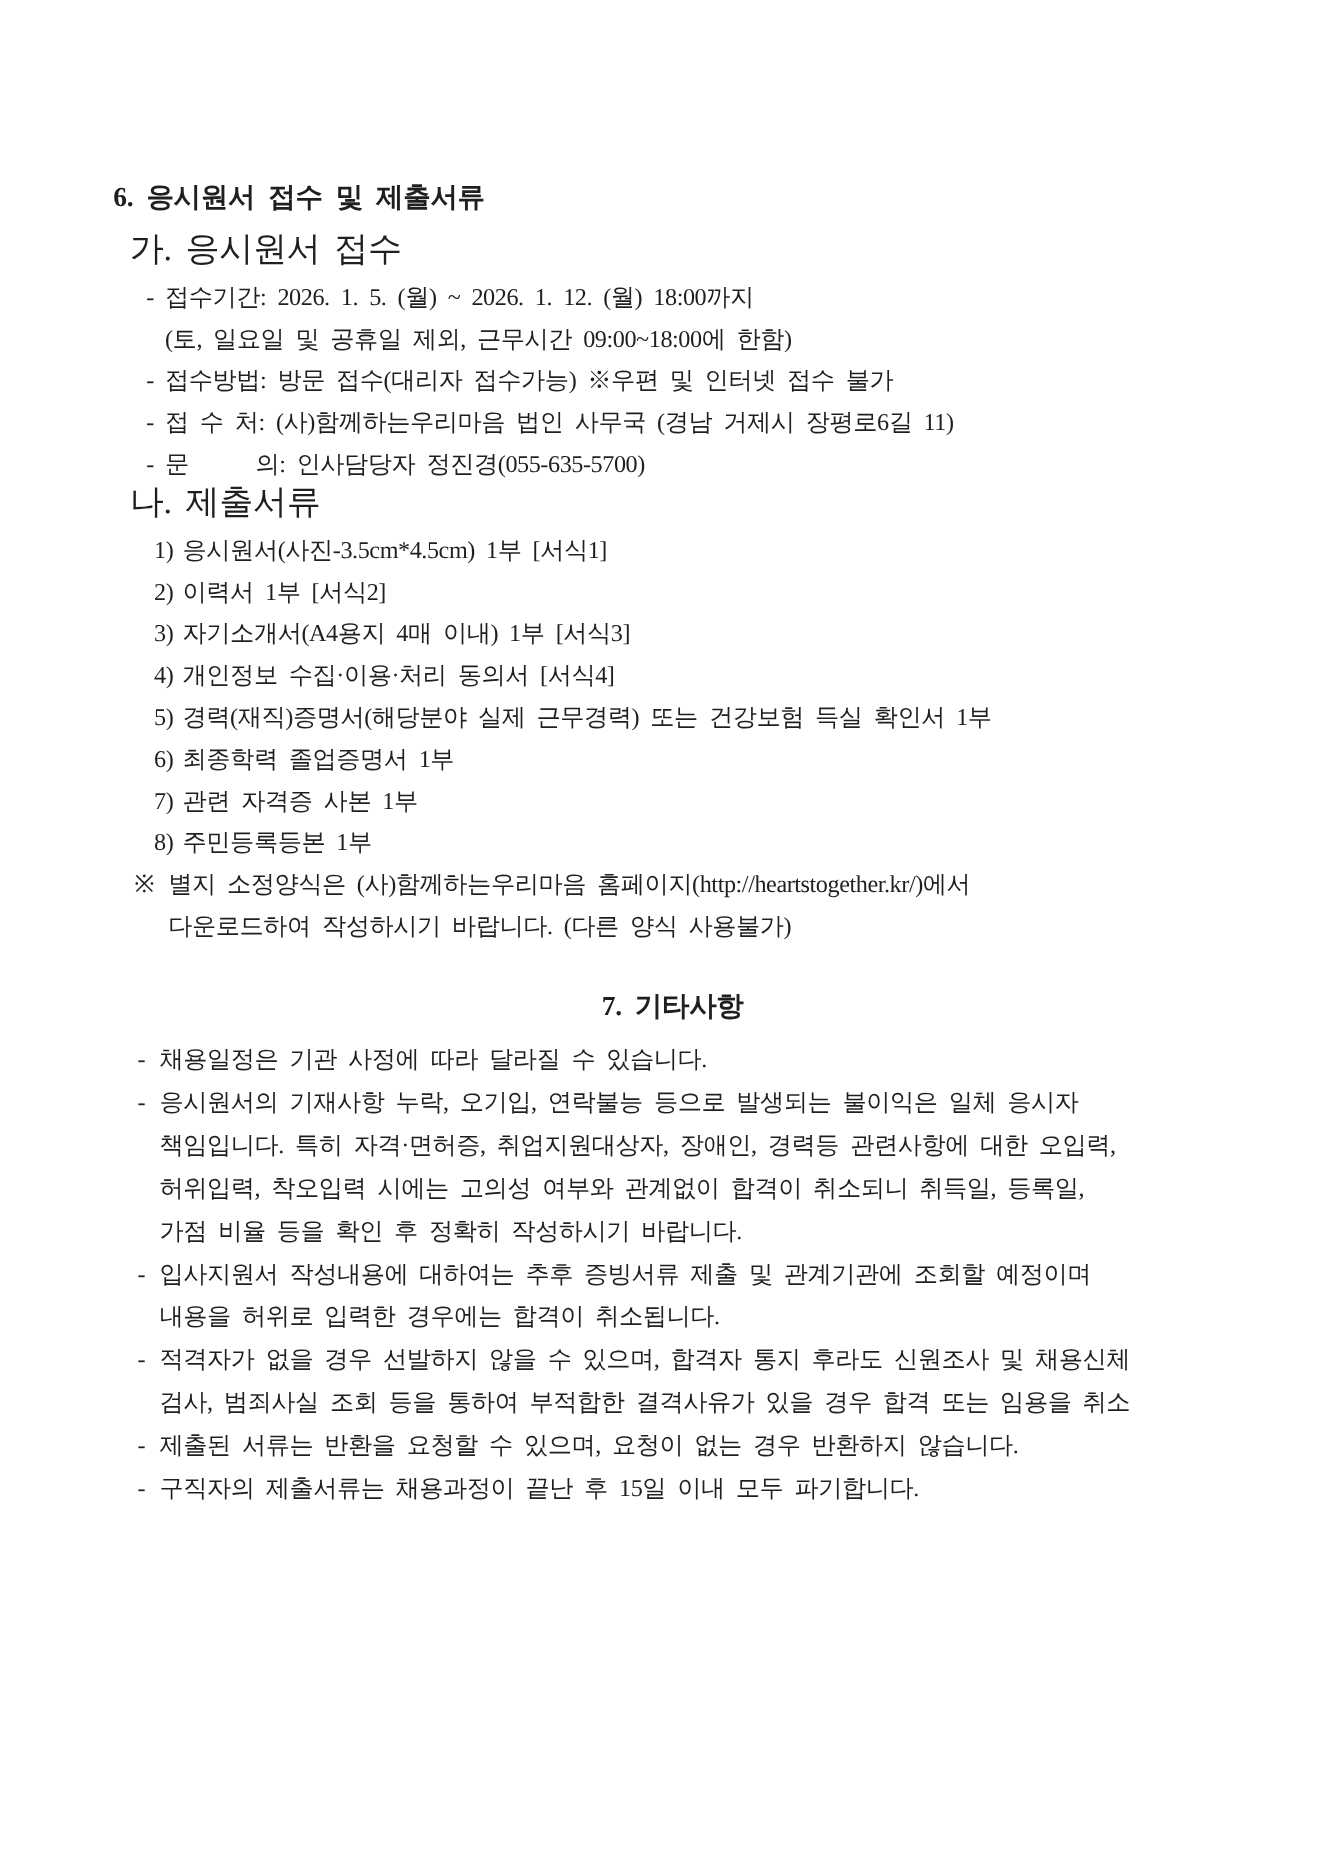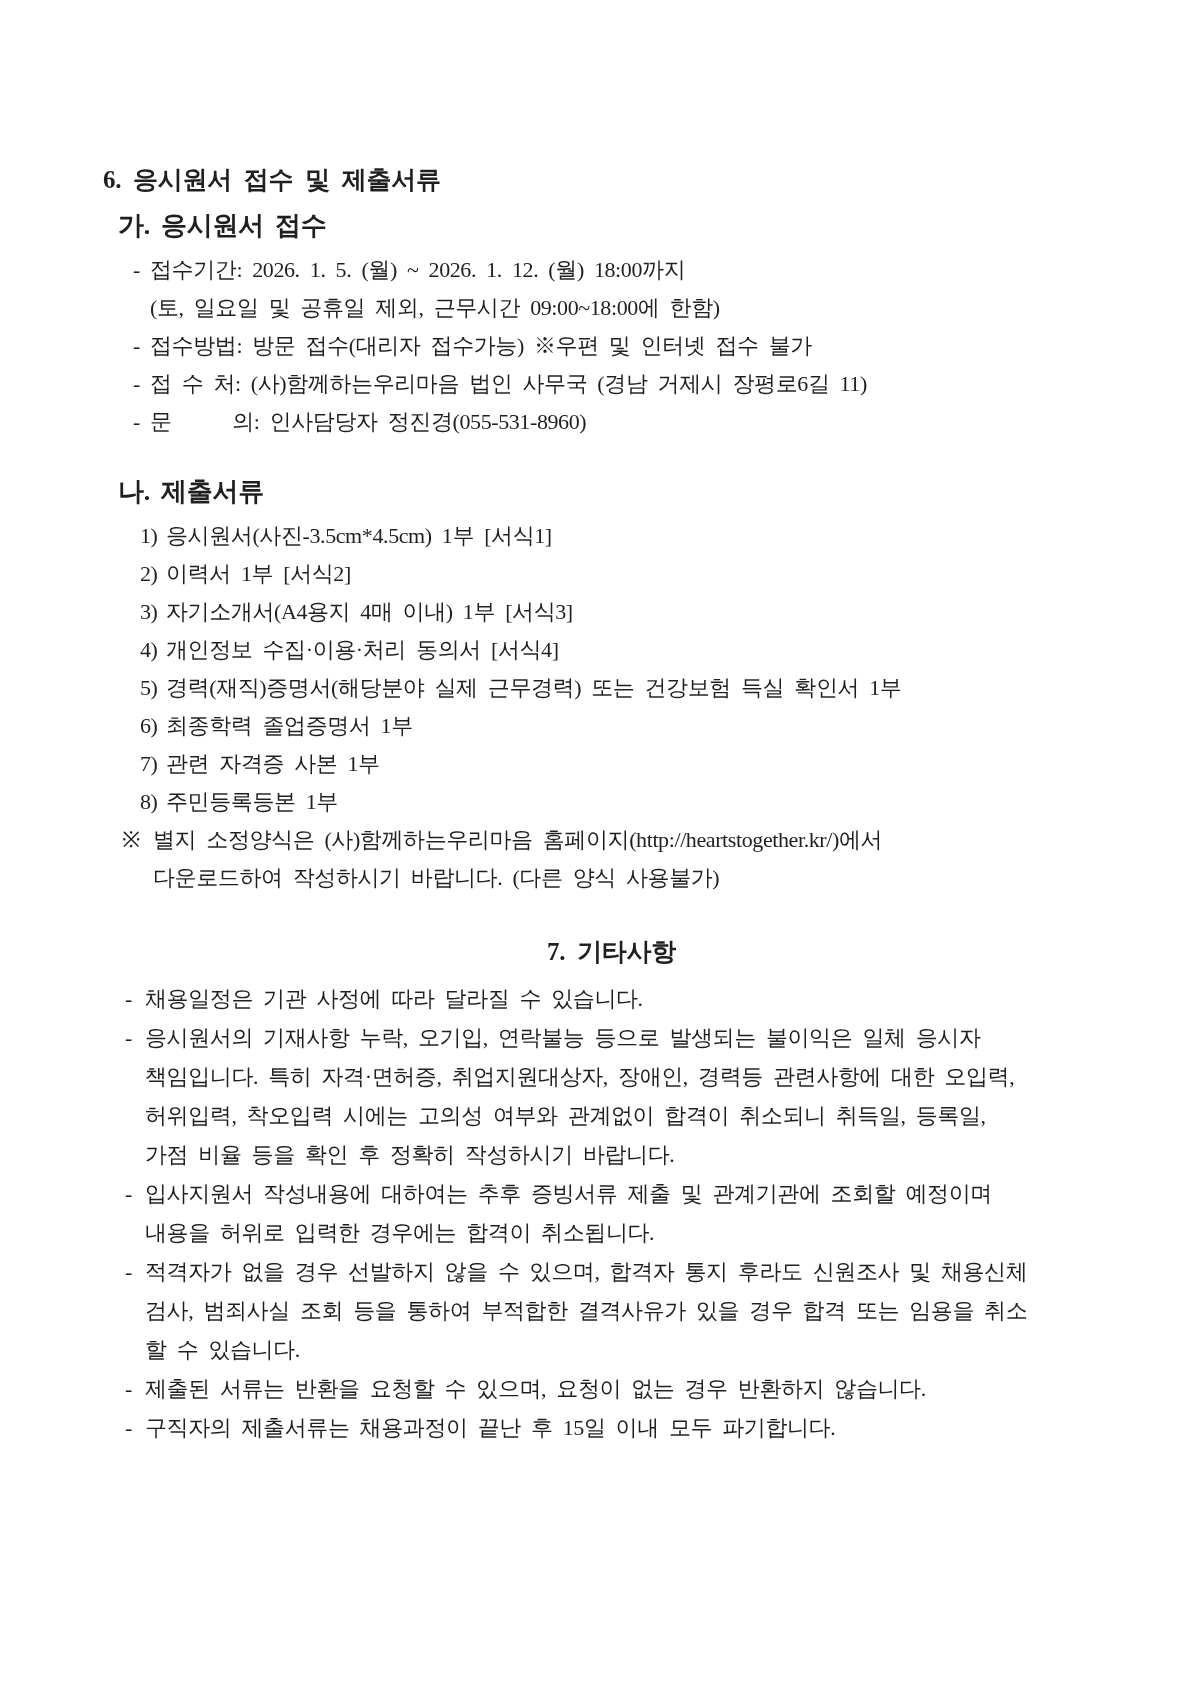--- a/index.html
+++ b/index.html
@@ -11,24 +11,24 @@
     font-family:"Liberation Serif","DejaVu Serif",serif;
     overflow:hidden;
   }
   .content{padding:165px 80px 0 103px;}
   .h-main{
     font-size:25px;font-weight:700;line-height:30px;
     word-spacing:6px;letter-spacing:-0.3px;
   }
   .h-s6{margin:0 0 16px 0;}
   .h-sub{
-    font-size:26px;font-weight:700;line-height:30px;
+    font-size:31px;font-weight:400;line-height:30px;
     margin:0 0 10px 15px;word-spacing:5px;letter-spacing:-0.3px;
   }
-  .h-na{margin-top:36px;}
+  .h-na{}
   .h-s7{margin:40px 0 12px 0;text-align:center;}
   .row{
     display:flex;align-items:flex-start;
     font-size:22px;line-height:38px;
     word-spacing:5px;letter-spacing:-0.4px;
   }
   .mk{flex:none;}
   .tx{white-space:pre-wrap;font-family:Liberation Serif, serif;}
   .ga-block .row{padding-left:30px;}
   .ga-block .mk{width:17px;}
@@ -67,21 +67,21 @@
       <div class="row">
           <span class="mk">-</span>
           <span class="tx">접수방법: 방문 접수(대리자 접수가능) ※우편 및 인터넷 접수 불가</span>
         </div>
       <div class="row">
           <span class="mk">-</span>
           <span class="tx">접 수 처: (사)함께하는우리마음 법인 사무국 (경남 거제시 장평로6길 11)</span>
         </div>
       <div class="row">
           <span class="mk">-</span>
-          <span class="tx">문      의: 인사담당자 정진경(055-531-8960)</span>
+          <span class="tx">문      의: 인사담당자 정진경(055-635-5700)</span>
         </div>
     </div>
 
     <div class="h-sub h-na">나. 제출서류</div>
     <div class="na-block">
       <div class="row">
           <span class="mk">1)</span>
           <span class="tx">응시원서(사진-3.5cm*4.5cm) 1부 [서식1]</span>
         </div>
       <div class="row">
@@ -154,24 +154,20 @@
         </div>
       <div class="row">
           <span class="mk">-</span>
           <span class="tx">적격자가 없을 경우 선발하지 않을 수 있으며, 합격자 통지 후라도 신원조사 및 채용신체</span>
         </div>
       <div class="row">
           <span class="mk"></span>
           <span class="tx">검사, 범죄사실 조회 등을 통하여 부적합한 결격사유가 있을 경우 합격 또는 임용을 취소</span>
         </div>
       <div class="row">
-          <span class="mk"></span>
-          <span class="tx">할 수 있습니다.</span>
-        </div>
-      <div class="row">
           <span class="mk">-</span>
           <span class="tx">제출된 서류는 반환을 요청할 수 있으며, 요청이 없는 경우 반환하지 않습니다.</span>
         </div>
       <div class="row">
           <span class="mk">-</span>
           <span class="tx">구직자의 제출서류는 채용과정이 끝난 후 15일 이내 모두 파기합니다.</span>
         </div>
     </div>
 
   </div>

